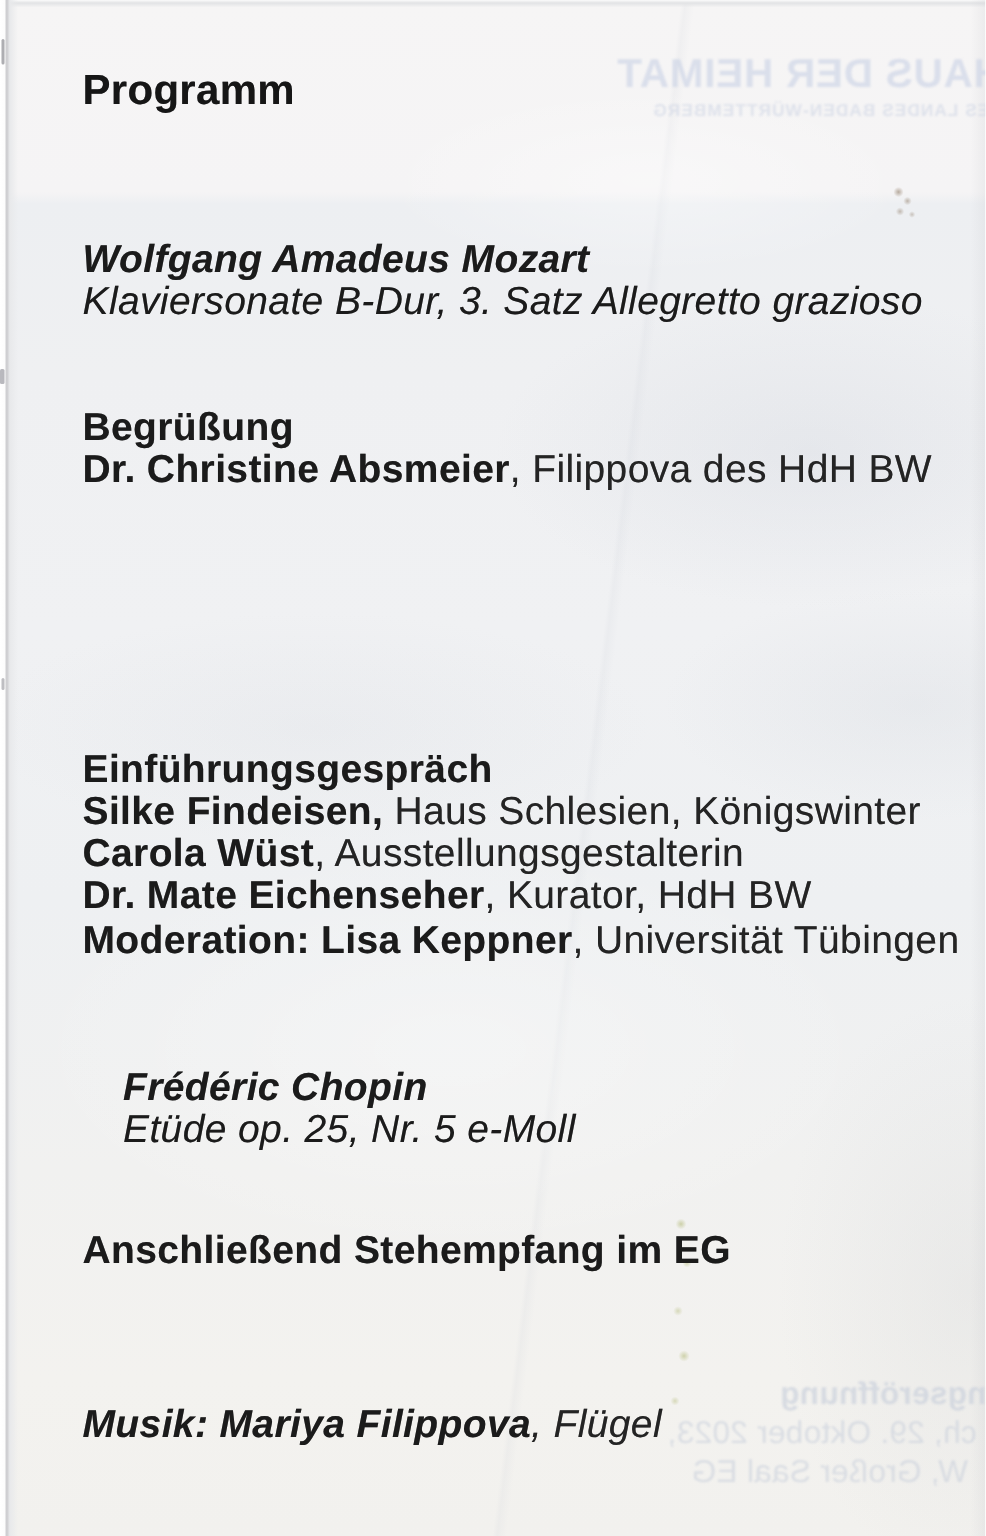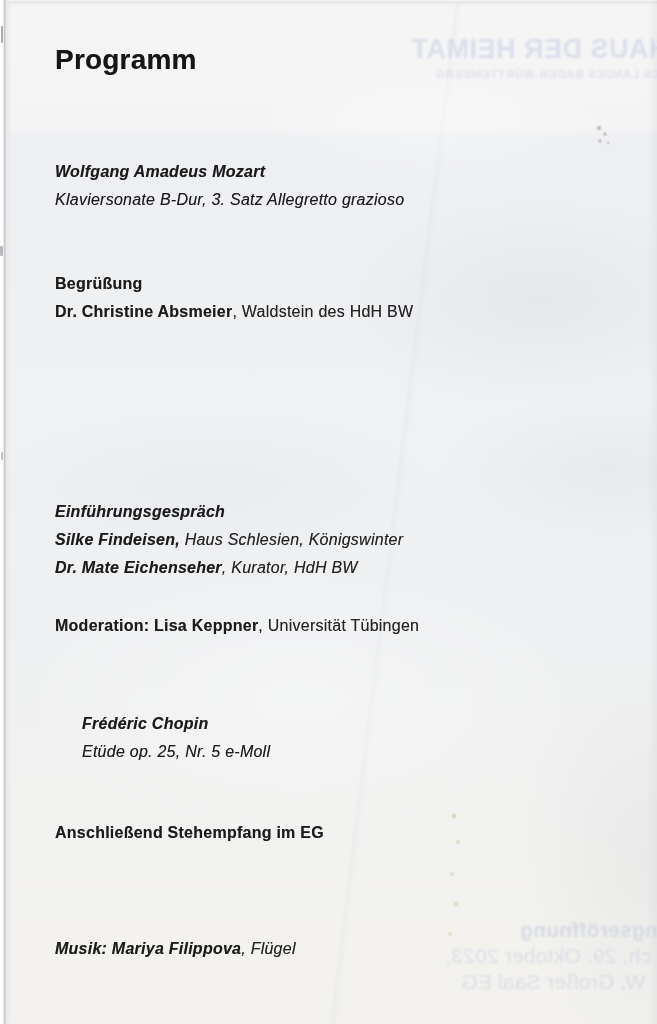--- a/index.html
+++ b/index.html
@@ -51,29 +51,29 @@
       radial-gradient(circle 1.8px at 10px 134px, rgba(148,158,62,.30), transparent 3px);}
 
   
   .title{
     position:absolute;left:55px;top:45px;margin:0;
     font-size:28px;line-height:30px;font-weight:bold;
     letter-spacing:.2px;color:#161616;
     text-shadow:0 0 .4px rgba(25,25,25,.55);}
   .block{
     position:absolute;left:55px;
-    font-size:16px;line-height:28px;color:#1b1b1b;
+    font-size:26px;line-height:28px;color:#1b1b1b;
     letter-spacing:.25px;white-space:nowrap;
     text-shadow:0 0 .4px rgba(30,30,30,.5);}
   .b{font-weight:bold;}
   .bi{font-weight:bold;font-style:italic;}
   .i{font-style:italic;}
   .r{font-weight:normal;color:#242424;}
   .top-mozart{top:158px;} .top-begr{top:270px;} .top-beet{top:386px;}
-  .top-einf{top:498px;font-style:italic;} .top-mod{top:612px;} .top-chop{top:710px;margin-left:27px;}
+  .top-einf{top:498px;} .top-mod{top:612px;} .top-chop{top:710px;margin-left:27px;}
   .top-rec{top:819px;} .top-musik{top:935px;font-style:italic;}
 
   
   .bleed{position:absolute;transform:scaleX(-1);white-space:nowrap;
     pointer-events:none;filter:blur(.8px);}
   .bleed-top{top:34px;right:-12px;text-align:left;}
   .bt-title{font-size:27px;font-weight:bold;letter-spacing:.5px;color:#c9d1e5;opacity:.60;}
   .bt-sub{font-size:11.5px;font-weight:bold;letter-spacing:.7px;color:#c9d1e3;opacity:.52;margin-top:3px;}
   .bb-line{font-size:21px;letter-spacing:.2px;color:#c6cdda;}
   .bb-1{top:918px;right:-14px;font-weight:bold;opacity:.62;}
@@ -102,27 +102,28 @@
 
   <h1 class="title">Programm</h1>
 
   <div class="block top-mozart">
     <div class="bi">Wolfgang Amadeus Mozart</div>
     <div class="i">Klaviersonate B-Dur, 3. Satz Allegretto grazioso</div>
   </div>
 
   <div class="block top-begr">
     <div class="b">Begrüßung</div>
-    <div><span class="b">Dr. Christine Absmeier</span><span class="r">, Waldstein des HdH BW</span></div>
+    <div><span class="b">Dr. Christine Absmeier</span><span class="r">, Filippova des HdH BW</span></div>
   </div>
 
 
   <div class="block top-einf">
     <div class="b">Einführungsgespräch</div>
     <div><span class="b">Silke Findeisen,</span><span class="r"> Haus Schlesien, Königswinter</span></div>
+    <div><span class="b">Carola Wüst</span><span class="r">, Ausstellungsgestalterin</span></div>
     <div><span class="b">Dr. Mate Eichenseher</span><span class="r">, Kurator, HdH BW</span></div>
   </div>
 
   <div class="block top-mod">
     <div><span class="b">Moderation: Lisa Keppner</span><span class="r">, Universität Tübingen</span></div>
   </div>
 
   <div class="block top-chop">
     <div class="bi">Frédéric Chopin</div>
     <div class="i">Etüde op. 25, Nr. 5 e-Moll</div>

